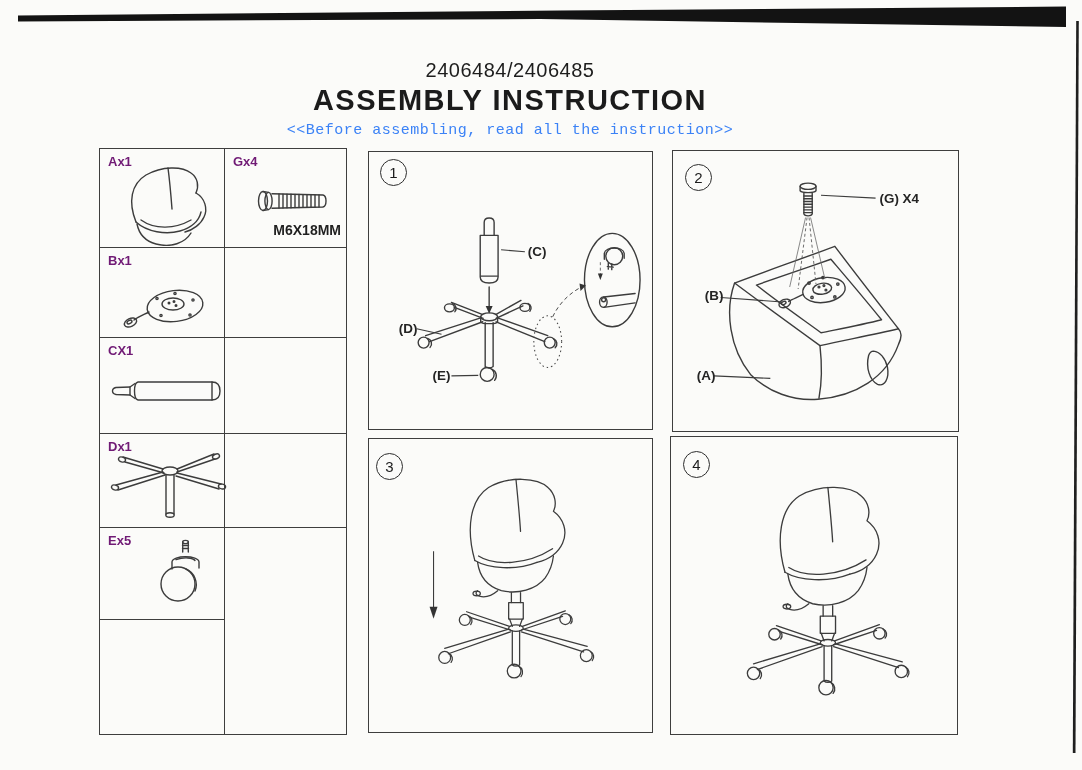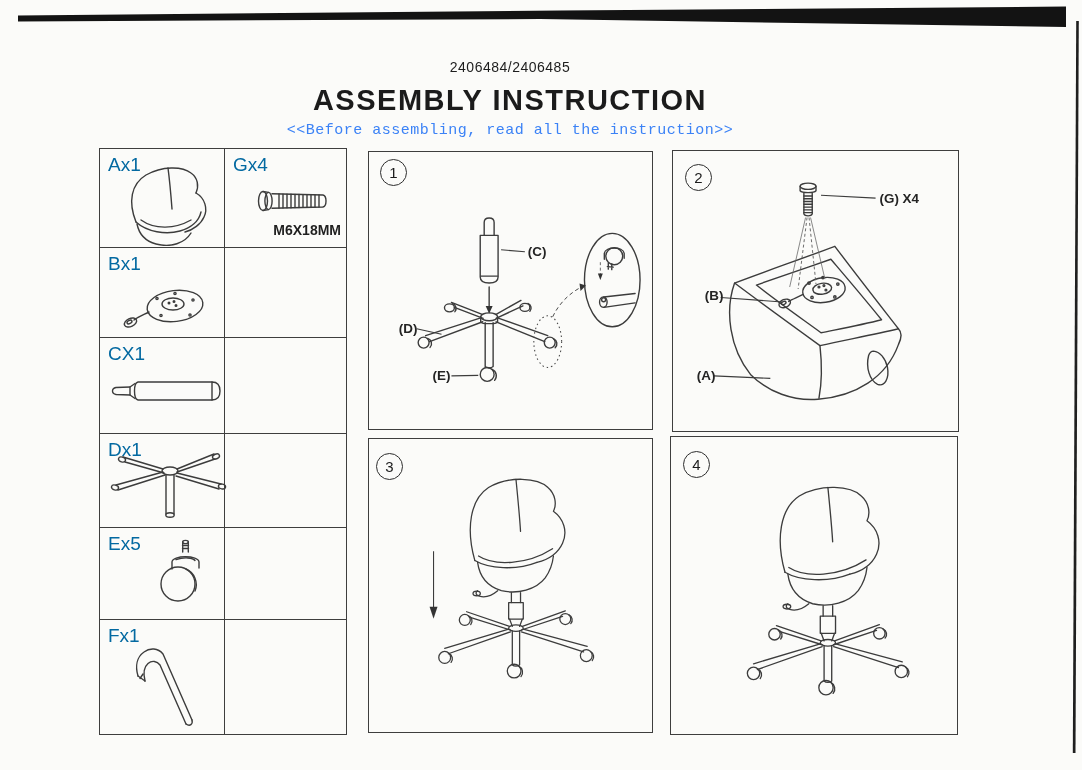--- a/index.html
+++ b/index.html
@@ -3,34 +3,34 @@
 <meta charset="utf-8">
 <style>
   html,body { margin:0; padding:0; background:#ddd; }
   .page {
     position:relative; width:1082px; height:770px;
     background:#fbfbf9; overflow:hidden;
     font-family:"Liberation Sans", sans-serif; color:#222;
   }
   
   .hdr { position:absolute; left:0; top:0; width:1020px; text-align:center; }
-  .model { position:absolute; top:59px; width:100%; font-size:14px; letter-spacing:0.5px; color:#1d1d1d; }
+  .model { position:absolute; top:59px; width:100%; font-size:20px; letter-spacing:0.5px; color:#1d1d1d; }
   .title { position:absolute; top:84px; width:100%; font-size:29px; letter-spacing:1.5px; color:#1b1b1b; font-weight:700; }
   .subtitle { position:absolute; top:122px; width:100%; font-family:"Liberation Mono", monospace; font-size:15px; letter-spacing:0.5px; color:#3b82f6; }
   
   .parts {
     position:absolute; left:99px; top:148px; width:248px; height:587px;
     display:grid; grid-template-columns:125px 1fr;
     grid-template-rows:99px 90px 96px 94px 92px 1fr;
     border:1.6px solid #3e3e3e; box-sizing:border-box; background:transparent;
   }
   .cell { position:relative; border-right:1.6px solid #3e3e3e; border-bottom:1.6px solid #3e3e3e; }
   .cell:nth-child(2n) { border-right:none; }
   .cell:nth-last-child(-n+2) { border-bottom:none; }
-  .pcode { position:absolute; top:5px; left:8px; font-size:19px; font-weight:400; color:#0369a1; }
+  .pcode { position:absolute; top:5px; left:8px; font-size:13px; font-weight:700; color:#701a75; }
   .pspec { position:absolute; right:5px; bottom:9px; font-size:14px; font-weight:700; color:#1f1f1f;margin-left:7px; }
   .picon { position:absolute; }
   
   .panel { position:absolute; border:1.6px solid #3e3e3e; box-sizing:border-box; }
   .p1 { left:368px; top:151px; width:285px; height:279px; }
   .p2 { left:672px; top:150px; width:287px; height:282px; }
   .p3 { left:368px; top:438px; width:285px; height:295px; }
   .p4 { left:670px; top:436px; width:288px; height:299px; }
   .badge {
     position:absolute; width:25px; height:25px; border:1.7px solid #2e2e2e; border-radius:50%;
@@ -193,31 +193,20 @@
           <path d="M34.7,6 L34.7,16 M40.3,6 L40.3,16 M34.5,9.5 L40.5,9.5 M34.5,12.5 L40.5,12.5"></path>
           <path d="M24,26 C24,19 51,19 51,26 L51,32 M24,26 L24,33"></path>
           <path d="M28,23.5 C36,21 45,21.5 47,24.5"></path>
           <circle cx="30" cy="48" r="17"></circle>
           <path d="M38,33 a17,17 0 0 1 9,22"></path>
         </g>
       </svg>
     </div>
     <div class="cell"></div>
 
-    <div class="cell">
-      <span class="pcode">Fx1</span>
-      <svg class="picon" style="left:22px;top:18px" width="78" height="102" viewBox="0 0 78 102">
-        <g class="ln">
-          <path d="M16,38 C13,28 15,19 22,14 C28,9.5 36,10 41,16 L70,82"></path>
-          <path d="M23,43 C21,35 22,29 26,25.5 C30,22 35,23 38,27 L64,86"></path>
-          <path d="M16,38 L23,43 M70,82 C71,86 68,89 64,86"></path>
-          <path d="M18,40.5 L21,36"></path>
-        </g>
-      </svg>
-    </div>
     <div class="cell"></div>
 
   </div>
 
   <div class="panel p1">
     <div class="badge" style="left:11px;top:7px">
       <span>1</span>
     </div>
     <svg class="diagram" viewBox="0 0 285 279">
       <g class="ln">

